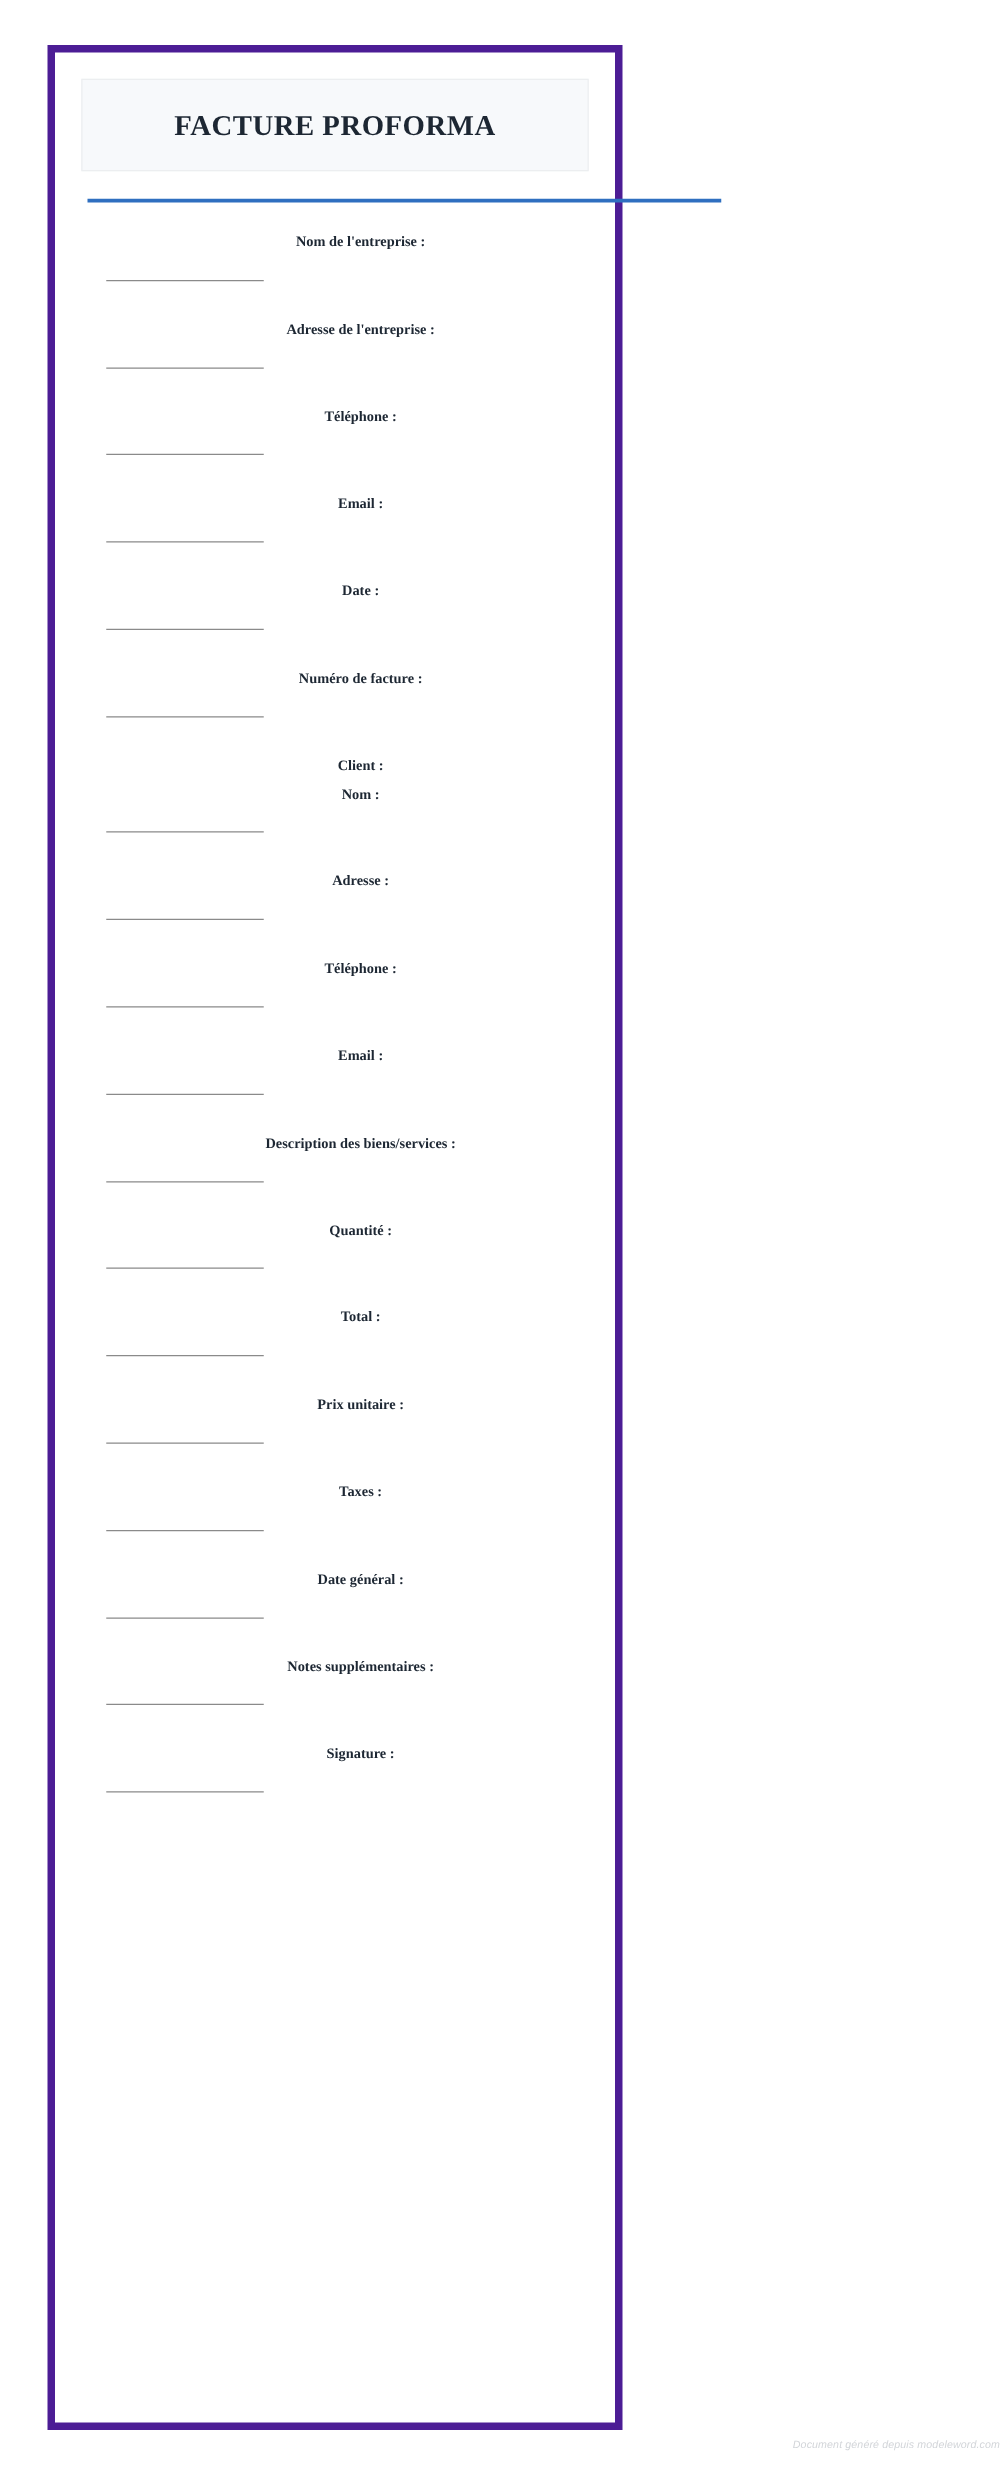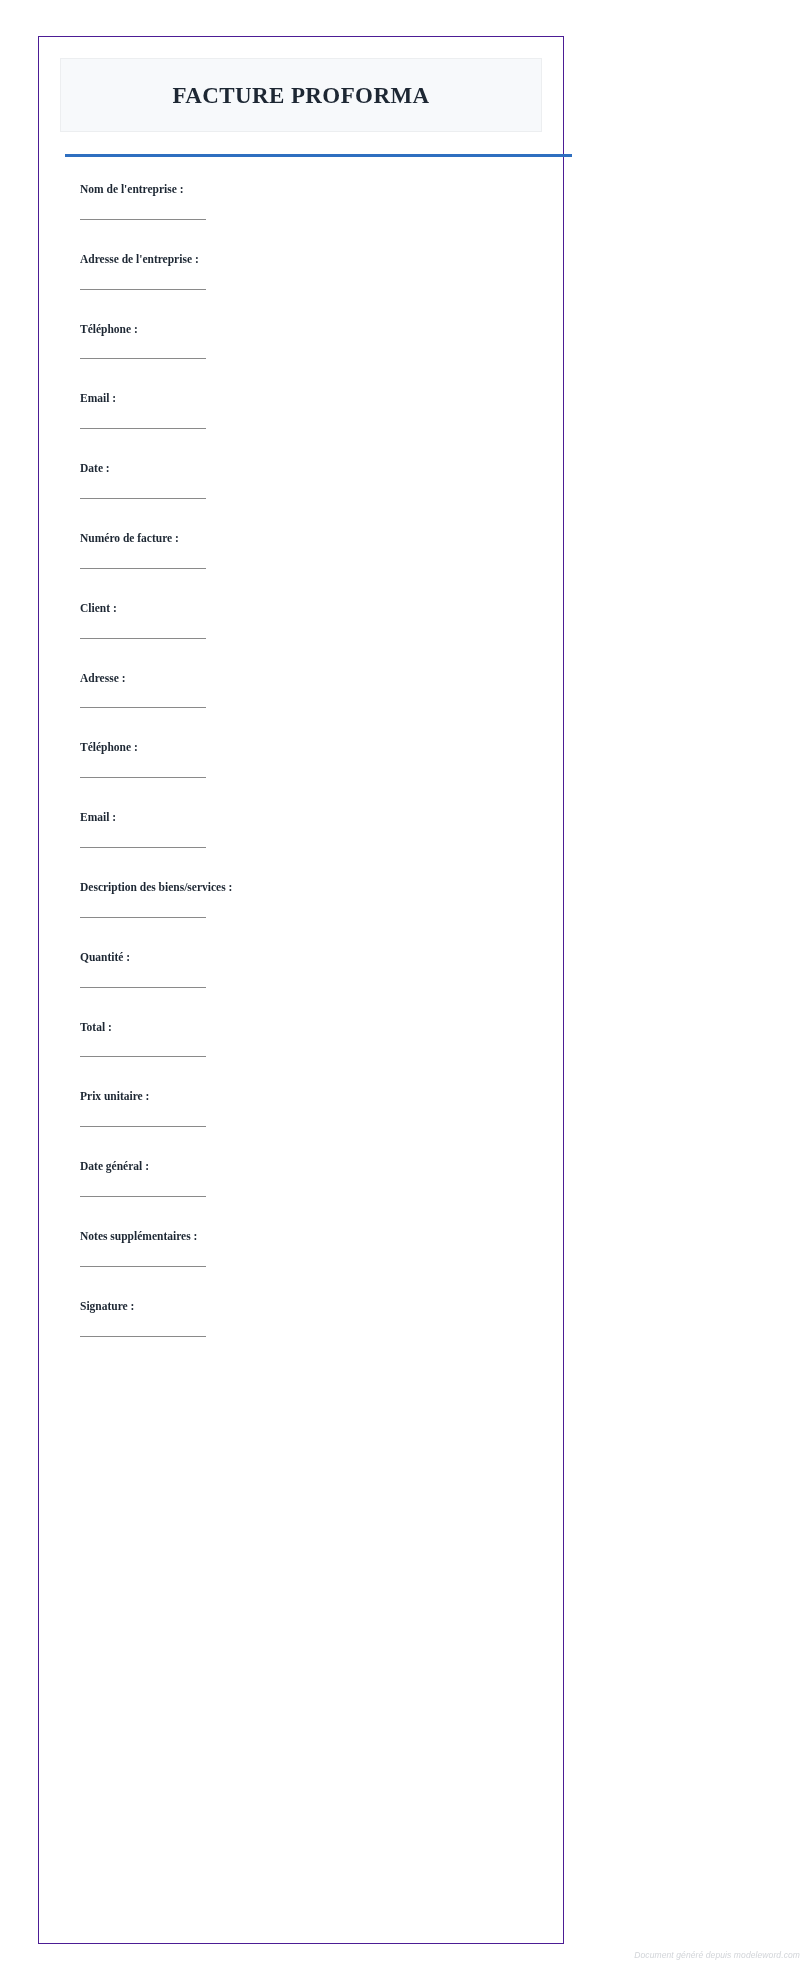--- a/index.html
+++ b/index.html
@@ -21,24 +21,24 @@
     height: 1985px;
     box-sizing: border-box;
     background: #ffffff;
   }
 
   
   .doc-sheet {
     position: absolute;
     left: 38px;
     top: 36px;
-    width: 526px;
+    width: 460px;
     height: 1908px;
     box-sizing: border-box;
-    border: 1px solid #4c1d95;
+    border: 6px solid #4c1d95;
     background: #ffffff;
   }
 
   
   .title-band {
     box-sizing: border-box;
     margin: 21px 21px 0 21px;
     height: 74px;
     background: #f7f9fb;
     border: 1px solid #eceef0;
@@ -69,20 +69,21 @@
   
   .fields {
     margin: 0;
     padding: 26px 0 0 0;
     list-style: none;
   }
 
   .field {
     margin: 0 0 0 41px;
     padding: 0;
+    text-align: center;
   }
 
   .field-label {
     display: block;
     font-family: "Liberation Serif", "DejaVu Serif", serif;
     font-weight: bold;
     font-size: 11.5px;
     color: #1d2733;
     line-height: 1.2;
     white-space: nowrap;
@@ -154,20 +155,21 @@
           <span class="field-line"></span>
         </li>
         <li class="field">
           <span class="field-label">Numéro de facture :</span>
           <span class="field-line"></span>
         </li>
         <li class="field is-heading">
           <span class="field-label">Client :</span>
         </li>
         <li class="field">
+          <span class="field-label">Nom :</span>
           <span class="field-line"></span>
         </li>
         <li class="field">
           <span class="field-label">Adresse :</span>
           <span class="field-line"></span>
         </li>
         <li class="field">
           <span class="field-label">Téléphone :</span>
           <span class="field-line"></span>
         </li>
@@ -185,20 +187,24 @@
         </li>
         <li class="field">
           <span class="field-label">Total :</span>
           <span class="field-line"></span>
         </li>
         <li class="field">
           <span class="field-label">Prix unitaire :</span>
           <span class="field-line"></span>
         </li>
         <li class="field">
+          <span class="field-label">Taxes :</span>
+          <span class="field-line"></span>
+        </li>
+        <li class="field">
           <span class="field-label">Date général :</span>
           <span class="field-line"></span>
         </li>
         <li class="field">
           <span class="field-label">Notes supplémentaires :</span>
           <span class="field-line"></span>
         </li>
         <li class="field">
           <span class="field-label">Signature :</span>
           <span class="field-line"></span>

